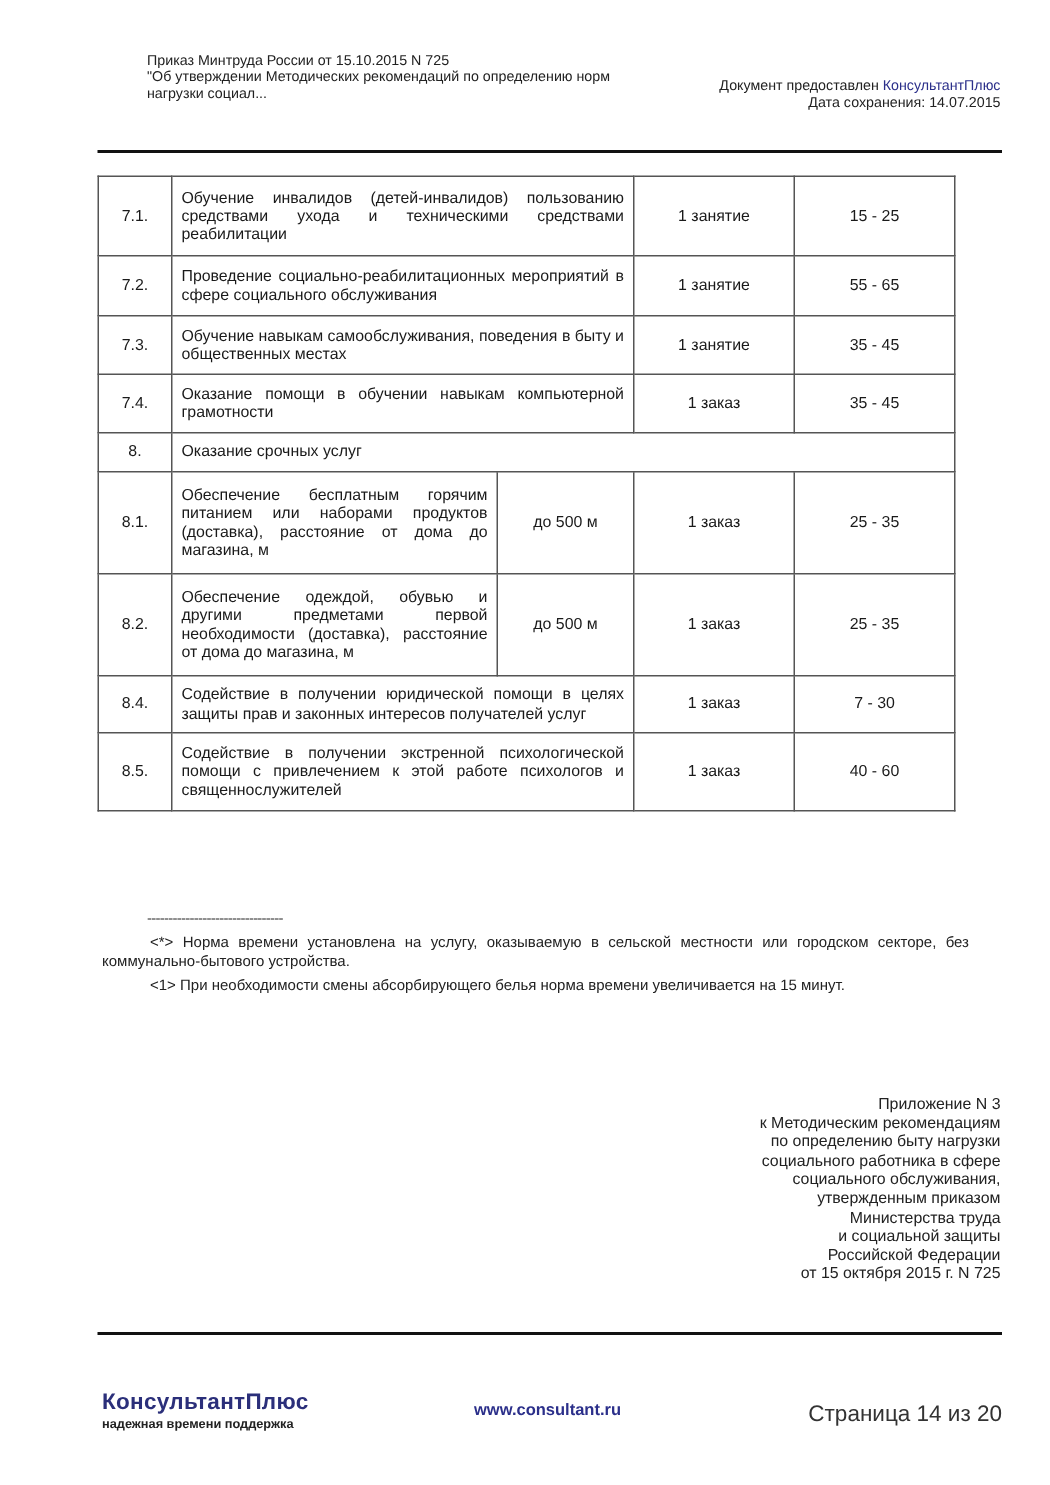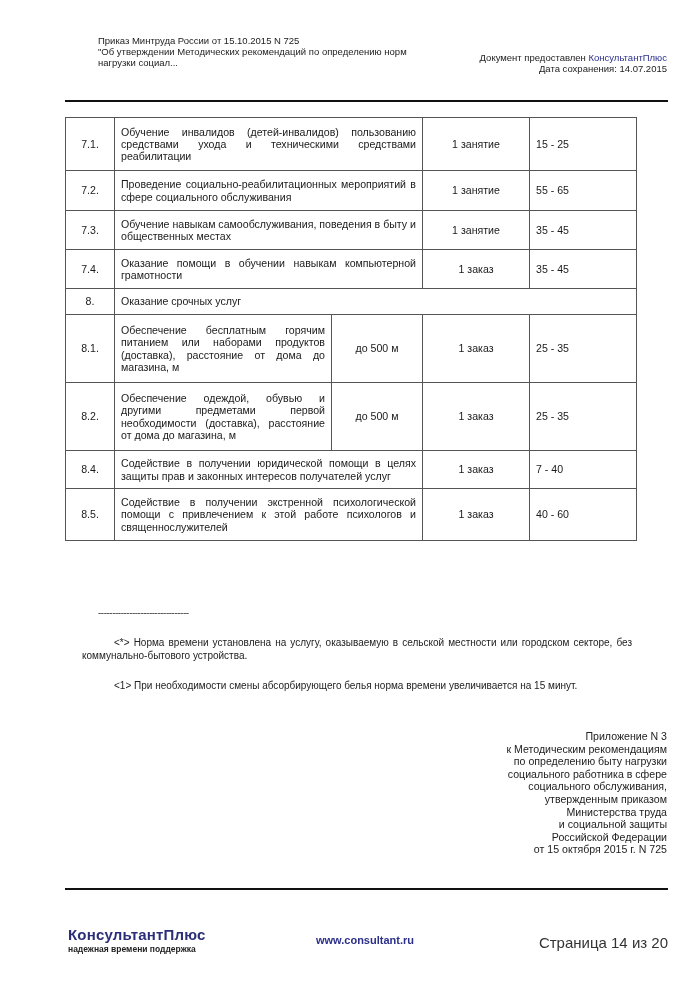--- a/index.html
+++ b/index.html
@@ -8,24 +8,24 @@
   .hdr-left { position:absolute; left:66px; top:35px; font-size:9.5px; line-height:11px; color:#222; width:340px;margin-left:32px; }
   .hdr-right { position:absolute; right:33px; top:36px; font-size:9.5px; line-height:11px; text-align:right; color:#222;margin-top:16px; }
   .brand-link { color:#2b2f8a; }
   .rule { position:absolute; left:65px; width:603px; height:2px; background:#111; }
   table.norms { position:absolute; left:65px; top:117px; border-collapse:collapse; width:572px; font-size:10.6px; }
   table.norms td { border:1px solid #555; padding:3px 6px; vertical-align:middle; line-height:12.2px; }
   td.num { width:36px; text-align:center; padding:3px 2px; }
   td.desc { text-align:justify;margin-left:24px; }
   td.dist { text-align:center; width:78px; }
   td.unit { text-align:center; width:94px; }
-  td.norm { text-align:left; width:94px; }
+  td.norm { text-align:center; width:94px; }
   .footnotes { position:absolute; left:66px; top:606px; width:582px; font-size:10px; line-height:13.5px; color:#222; }
   .footnotes .dash { padding-left:32px; letter-spacing:-0.5px; color:#444; }
-  .footnotes p { margin:16px; text-indent:32px; text-align:justify; }
+  .footnotes p { margin:2px; text-indent:32px; text-align:justify; }
   .appendix { position:absolute; right:33px; top:730px; font-size:10.6px; line-height:12.6px; text-align:right; color:#222; }
   .foot-brand { position:absolute; left:68px; top:926px; }
   .foot-brand .name { font-size:15px; font-weight:bold; color:#2b2f7a; letter-spacing:0.2px; }
   .foot-brand .tag { font-size:8.5px; font-weight:bold; color:#222; margin-top:1px; }
   .foot-url { position:absolute; left:316px; top:934px; font-size:11px; font-weight:bold; color:#2b2f8a; }
   .foot-page { position:absolute; right:32px; top:934px; font-size:15px; color:#333; }
 </style>
 </head>
 <body>
 
@@ -80,21 +80,21 @@
       <td class="num">8.2.</td>
       <td class="desc">Обеспечение одеждой, обувью и другими предметами первой необходимости (доставка), расстояние от дома до магазина, м</td>
       <td class="dist">до 500 м</td>
       <td class="unit">1 заказ</td>
       <td class="norm">25 - 35</td>
     </tr>
     <tr style="height:38px;">
       <td class="num">8.4.</td>
       <td class="desc" colspan="2">Содействие в получении юридической помощи в целях защиты прав и законных интересов получателей услуг</td>
       <td class="unit">1 заказ</td>
-      <td class="norm">7 - 40</td>
+      <td class="norm">7 - 30</td>
     </tr>
     <tr style="height:52px;">
       <td class="num">8.5.</td>
       <td class="desc" colspan="2">Содействие в получении экстренной психологической помощи с привлечением к этой работе психологов и священнослужителей</td>
       <td class="unit">1 заказ</td>
       <td class="norm">40 - 60</td>
     </tr>
   </tbody>
 </table>
 

